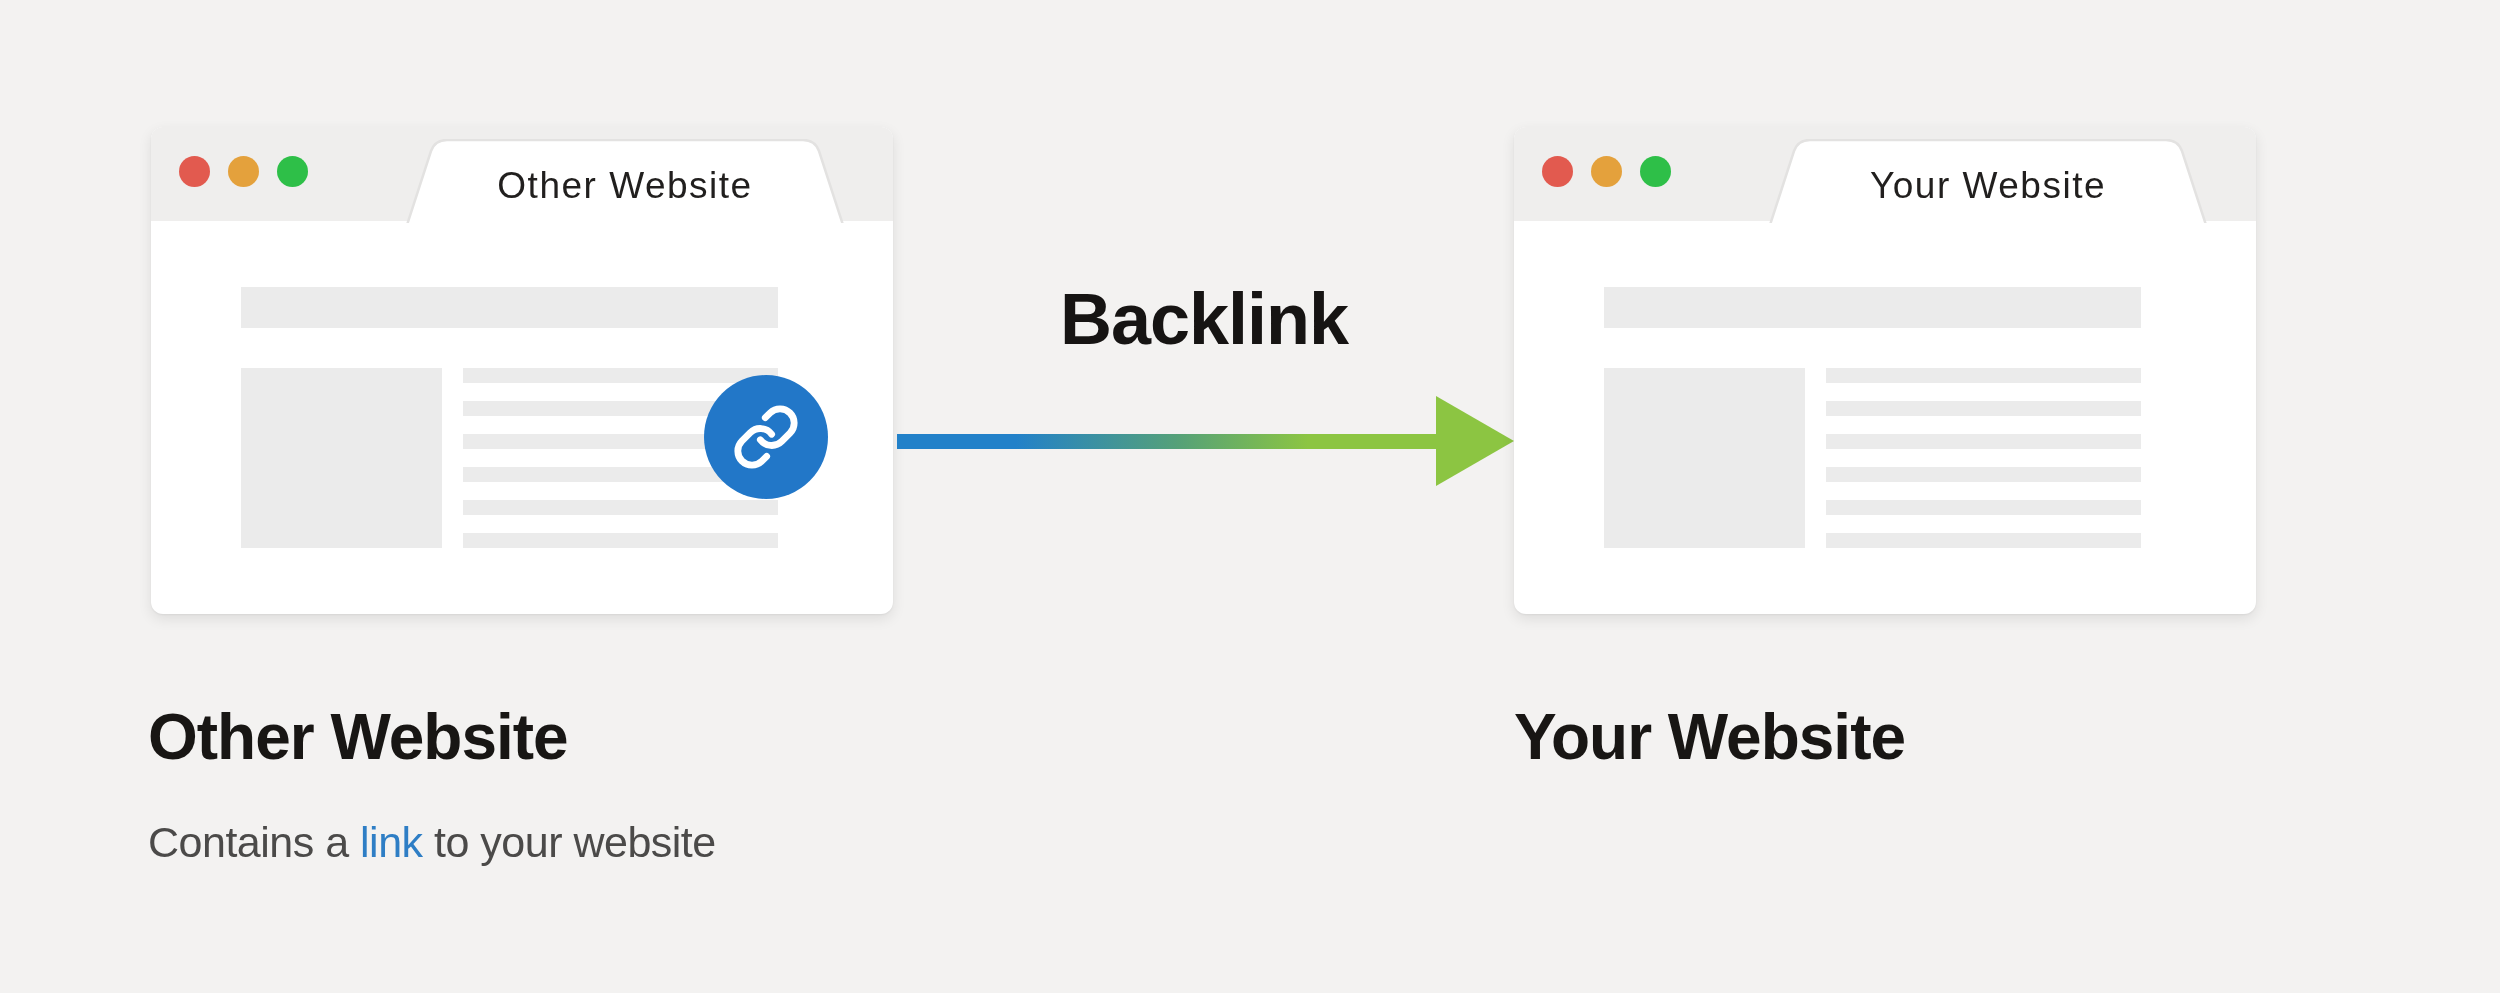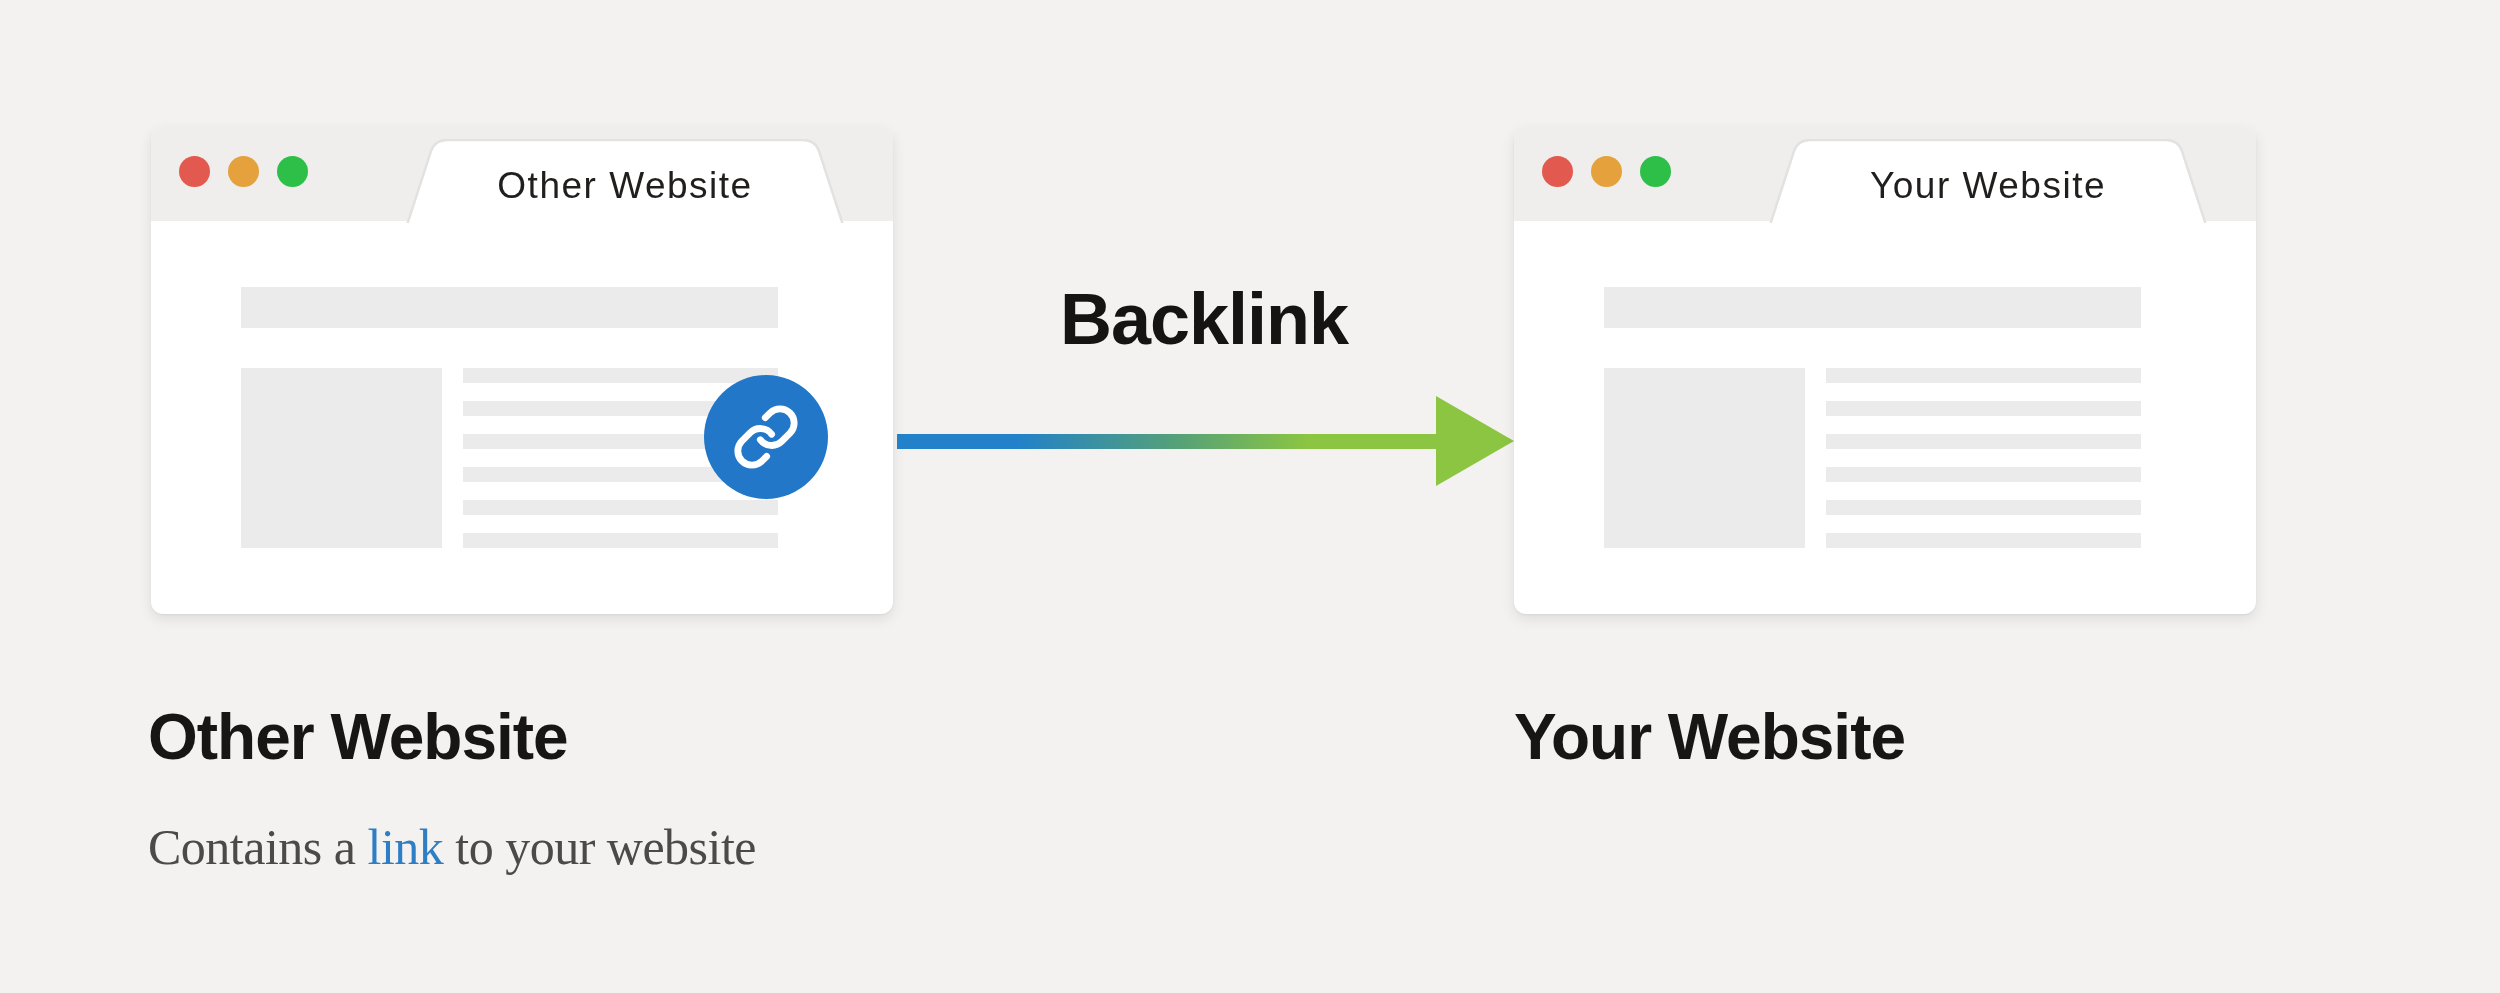--- a/index.html
+++ b/index.html
@@ -67,21 +67,21 @@
   }
 
   
   .caption { position:absolute; top:700px; }
   .cap-other { left:148px; }
   .cap-your  { left:1514px; }
   .caption h2 {
     font-size:64px; font-weight:800; letter-spacing:-1px; color:#181614;
   }
   .caption p {
-    margin-top:44px; font-size:50px; letter-spacing:-0.5px; color:#4b4a49;font-family:Liberation Serif, serif;
+    margin-top:44px; font-size:43px; letter-spacing:-0.5px; color:#4b4a49;
   }
   .hl-blue  { color:#2e7ec5; }
   .hl-green { color:#8abf43; }
 </style>
 </head>
 <body>
 
 <div class="canvas">
 
   <div class="window win-other">

